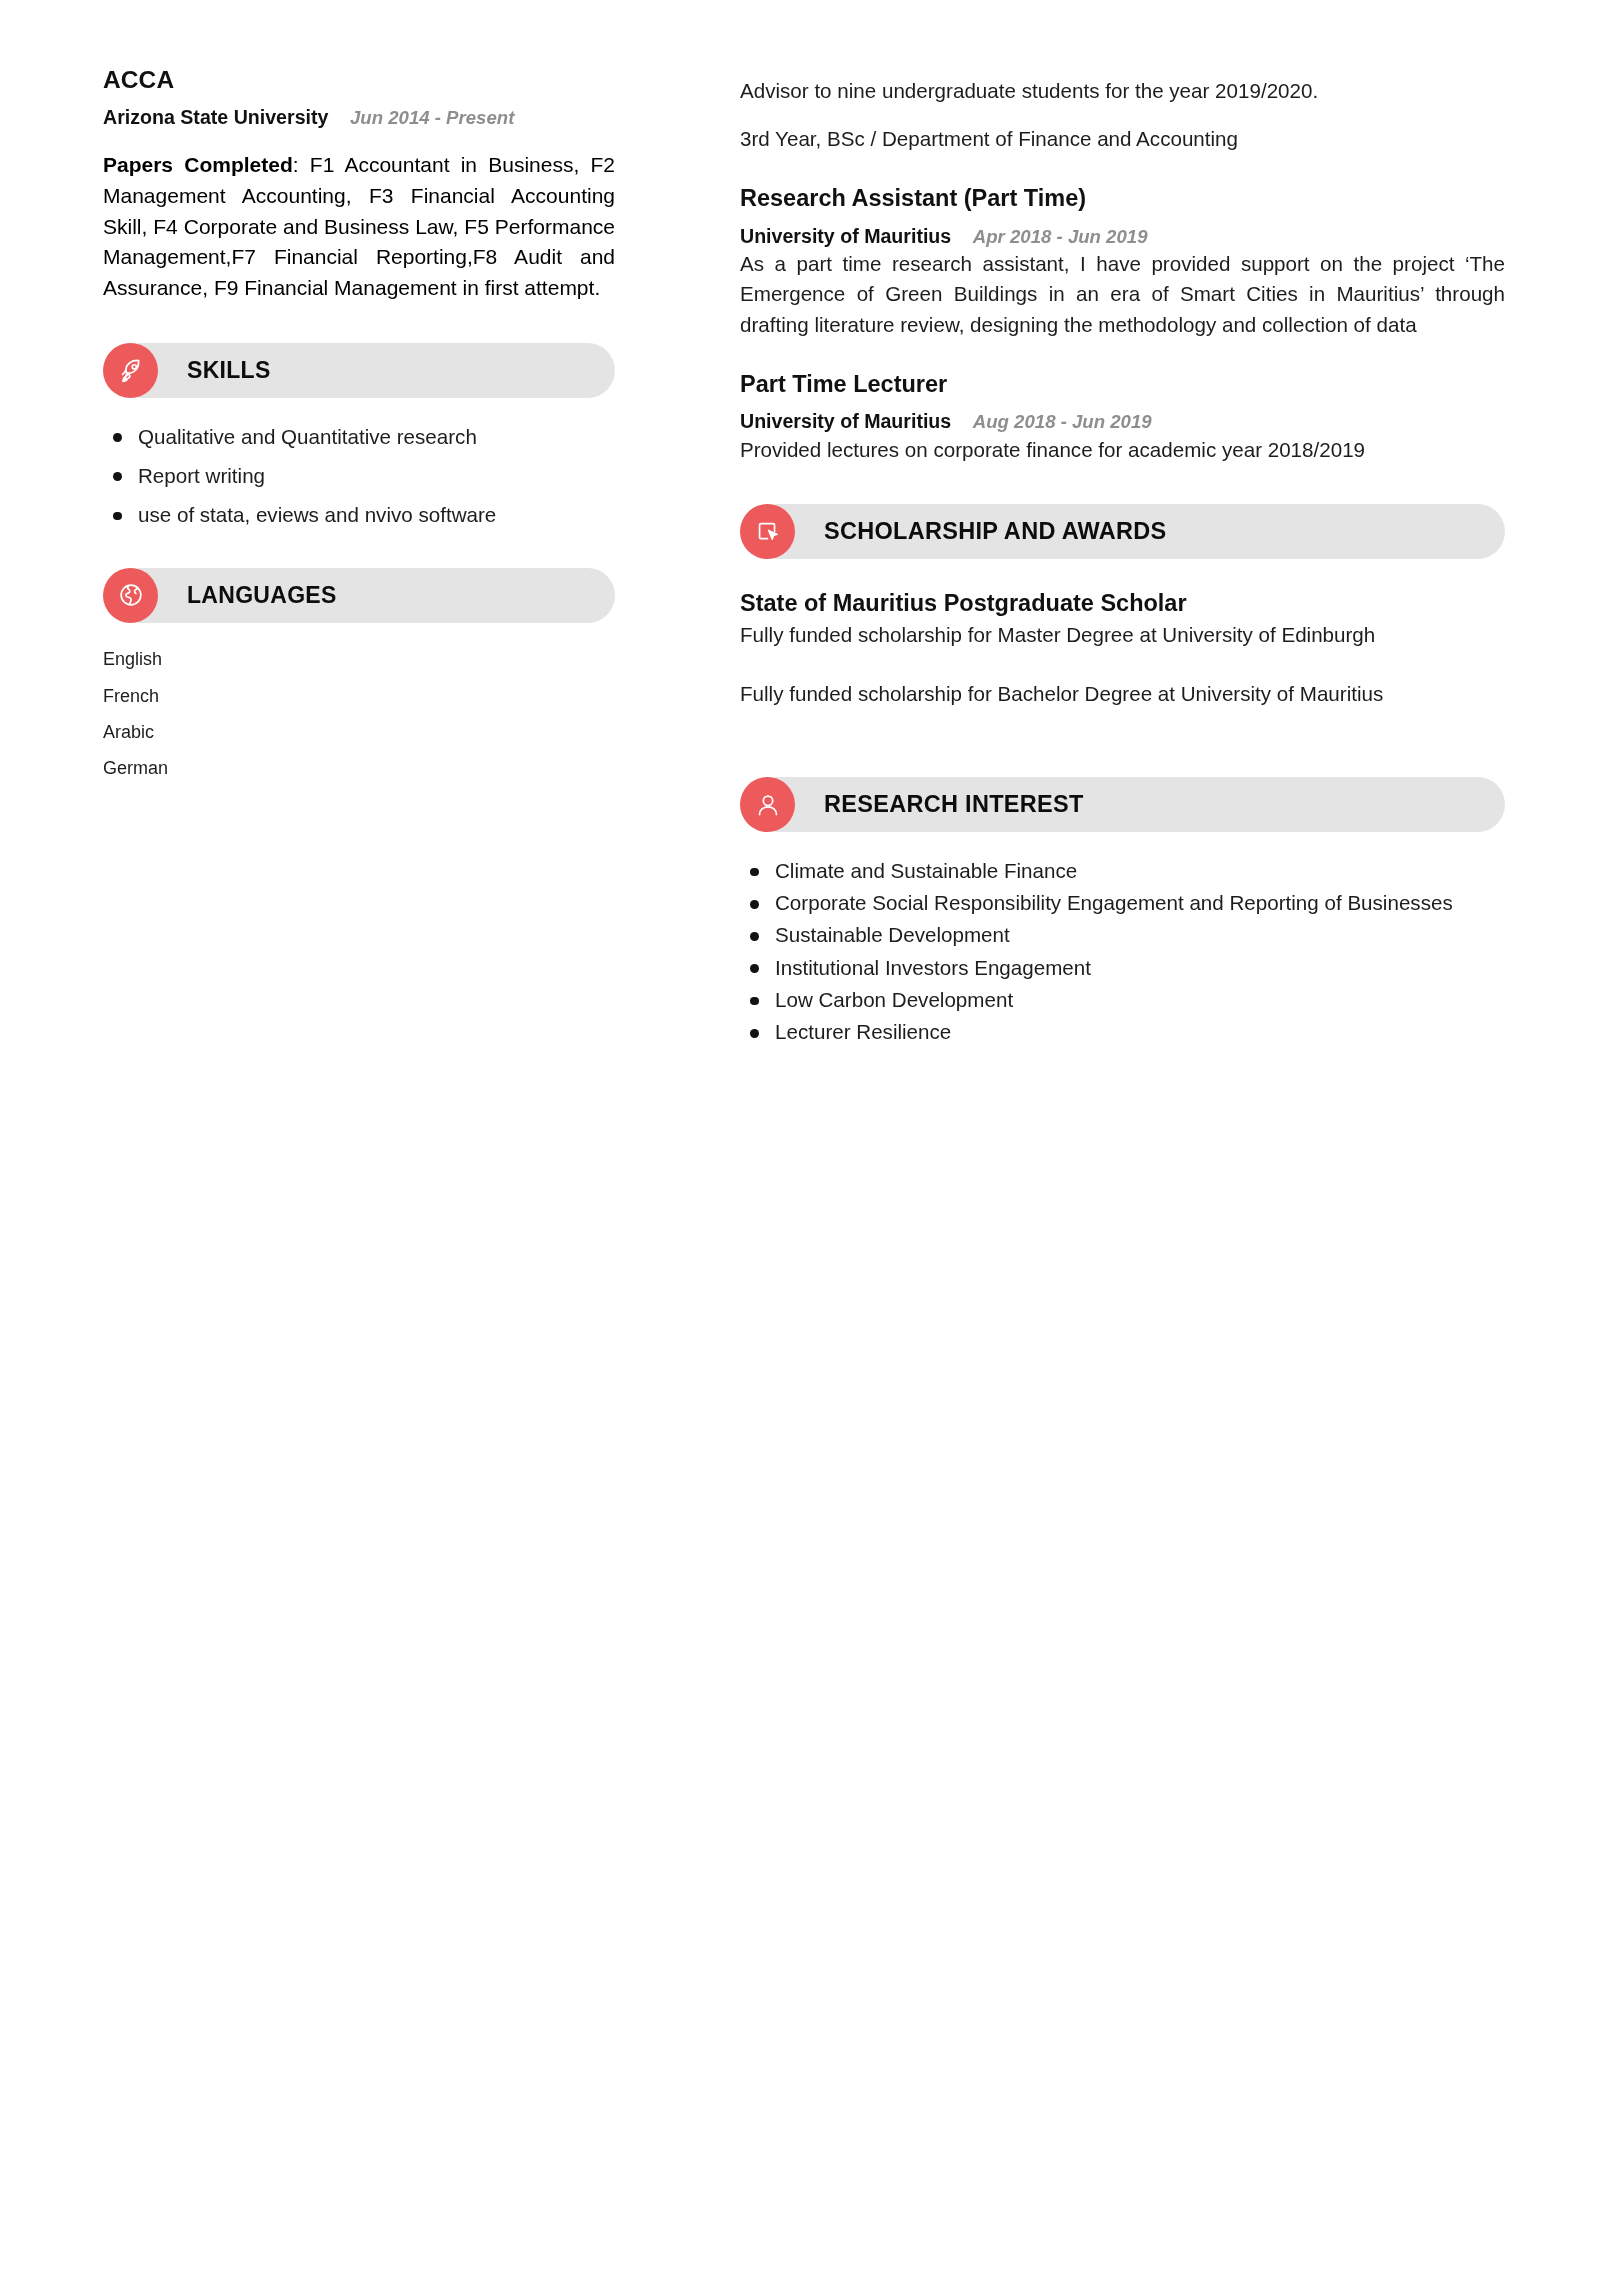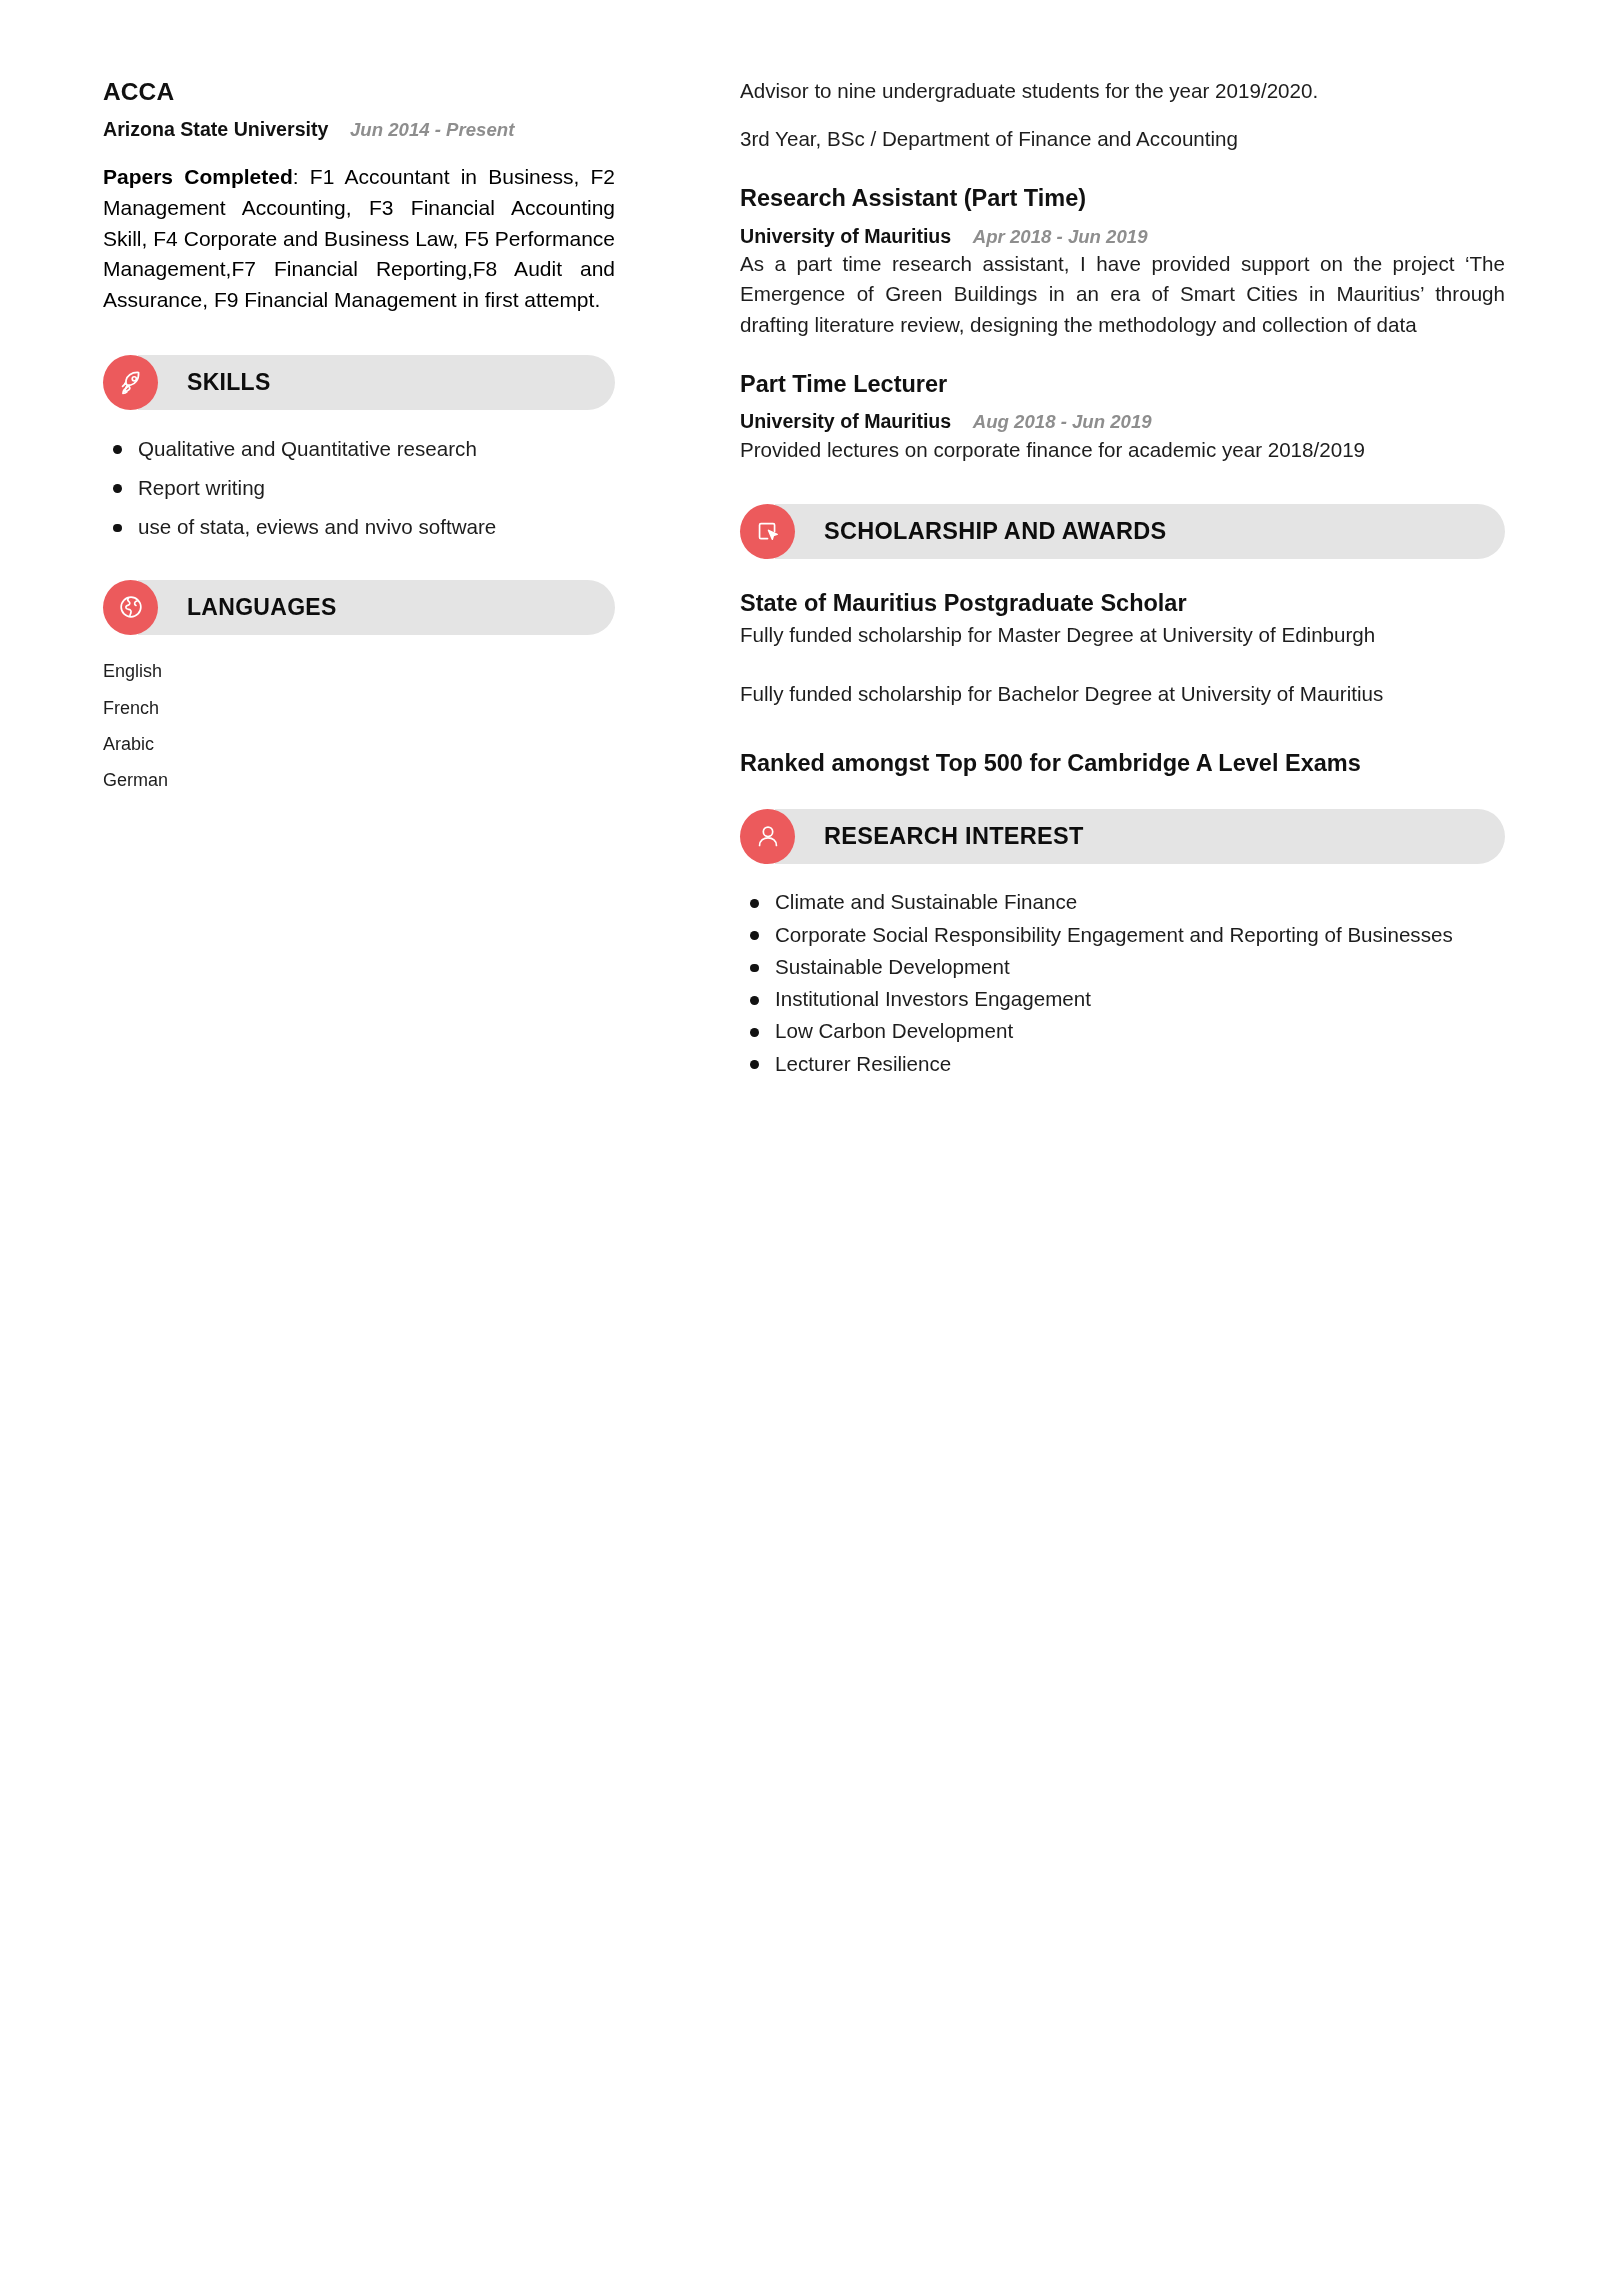--- a/index.html
+++ b/index.html
@@ -20,21 +20,21 @@
     position: relative;
     width: 1620px;
     height: 2293px;
     background: #fff;
   }
 
   
   .col-left {
     position: absolute;
     left: 103px;
-    top: 76px;
+    top: 64px;
     width: 512px;
   }
   .col-right {
     position: absolute;
     left: 740px;
     top: 76px;
     width: 765px;
   }
 
   
@@ -296,23 +296,20 @@
     </div>
 
     <div class="spacer-30"></div>
 
     <div>
       <div class="para justify">Fully funded scholarship for Bachelor Degree at University of Mauritius</div>
     </div>
 
     <div class="spacer-40"></div>
 
-    <div>
-      <div class="award-title">Ranked amongst Top 500 for Cambridge A Level Exams</div>
-    </div>
 
     <div class="spacer-30"></div>
 
     <div class="section-head">
       <div class="section-bar"></div>
       <div class="section-icon">
         <svg viewBox="0 0 32 32" fill="none" stroke="#ffffff" stroke-width="1.8" stroke-linecap="round" stroke-linejoin="round">
           <circle cx="16" cy="11.5" r="5"></circle>
           <path d="M7 26c0-4.7 4-8 9-8s9 3.3 9 8"></path>
         </svg>

